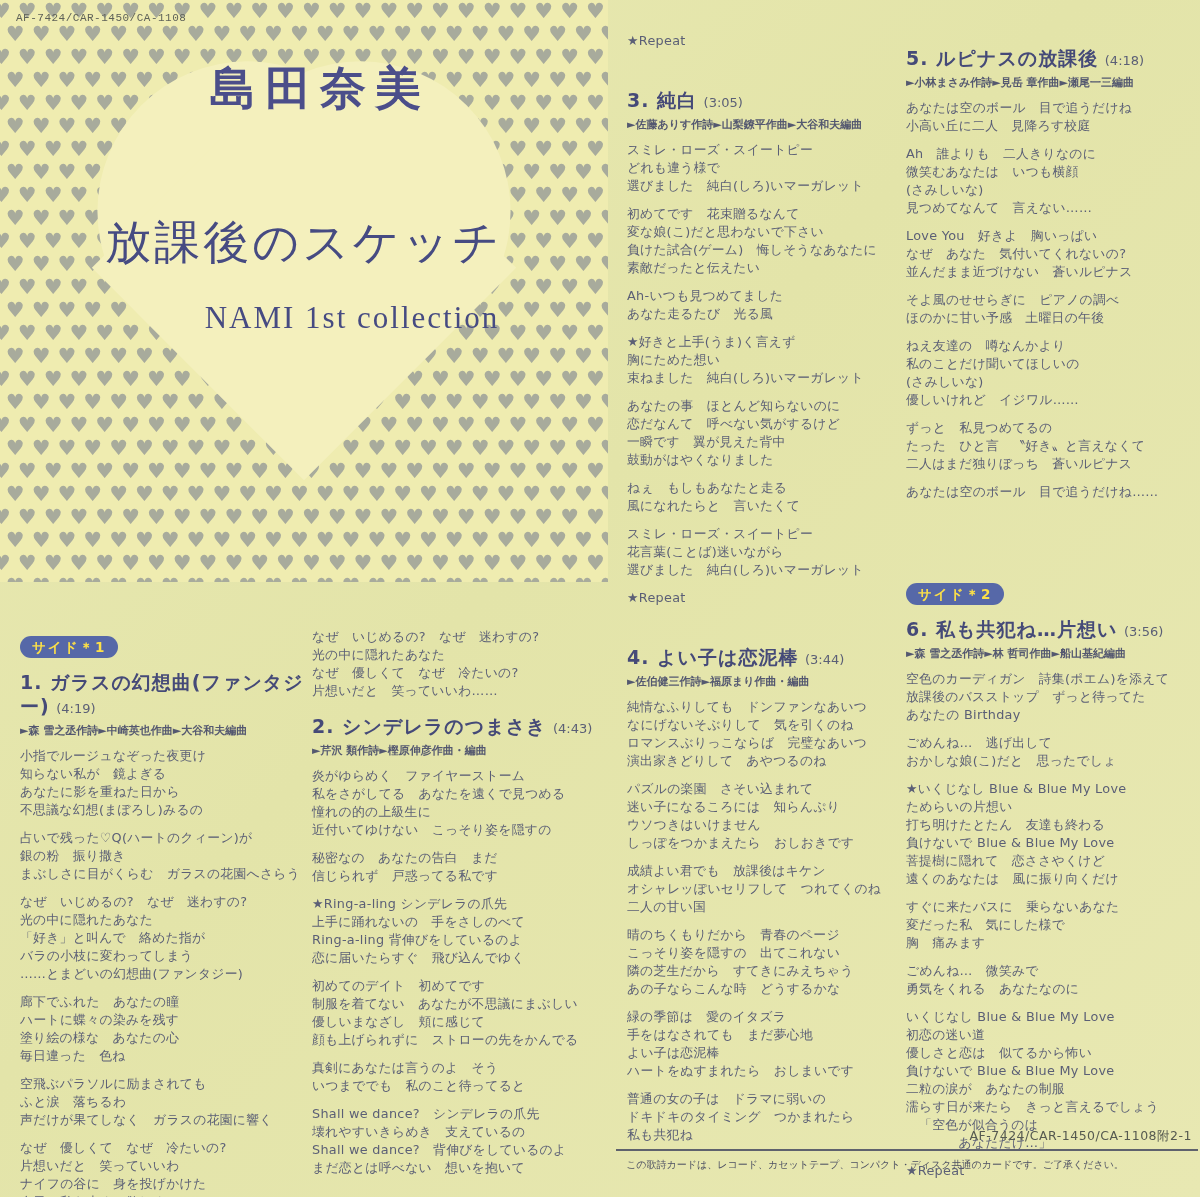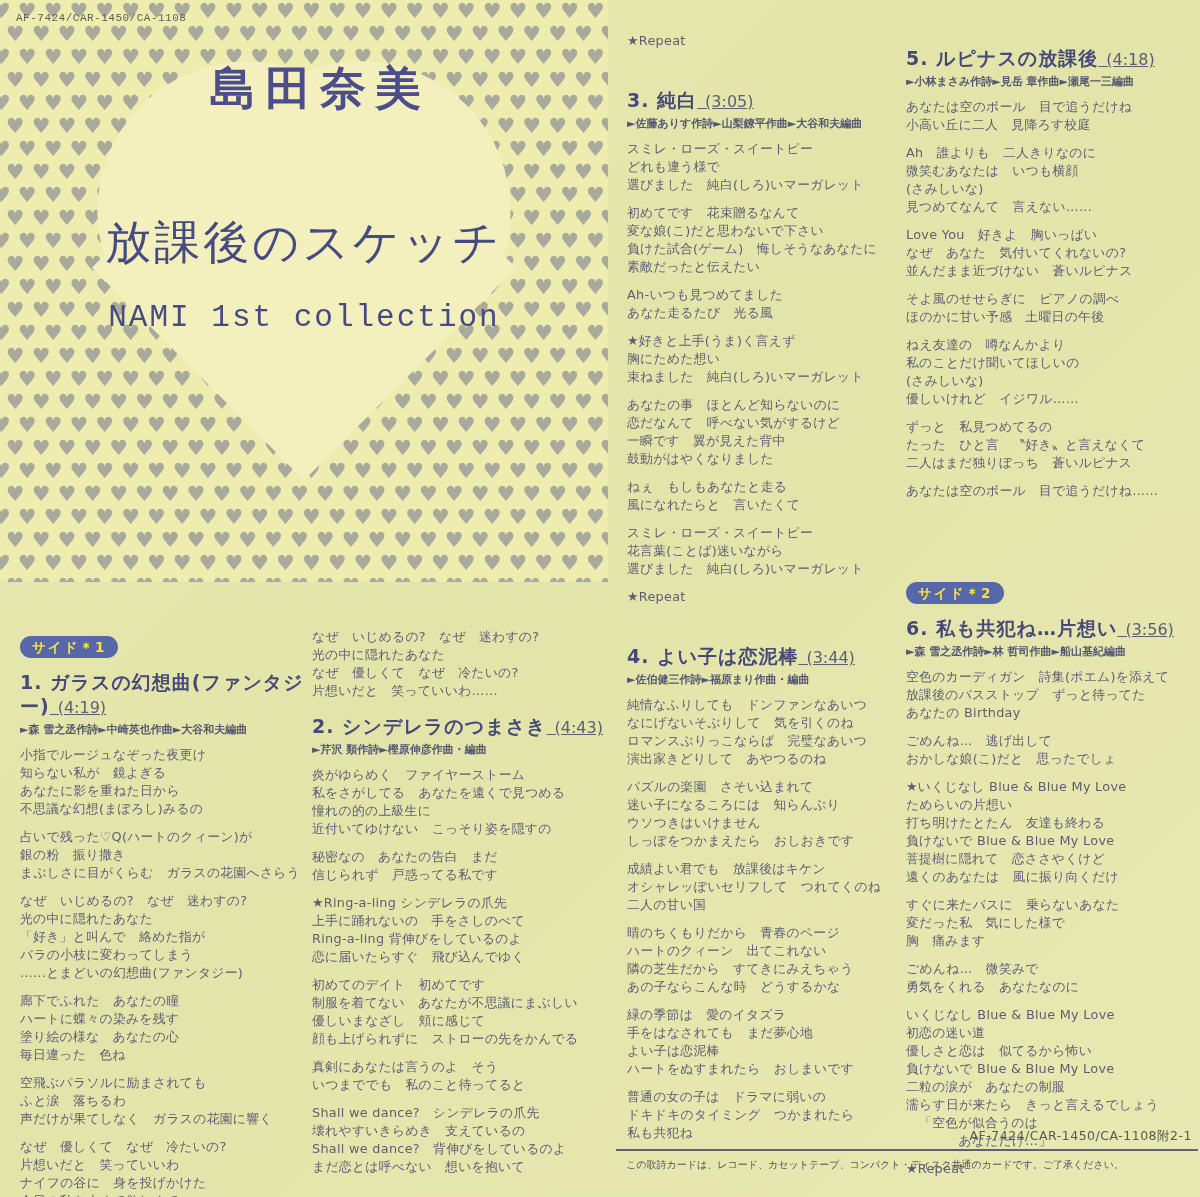--- a/index.html
+++ b/index.html
@@ -41,22 +41,22 @@
     position:absolute;left:0;top:58px;width:608px;text-align:center;
     font-size:46px;font-weight:bold;color:#4b4e8a;letter-spacing:9px;z-index:5;padding-left:16px;
   }
   .album-title{
     position:absolute;left:0;top:212px;width:608px;text-align:center;
     font-family:"DejaVu Serif",serif;
     font-size:46px;color:#464b82;letter-spacing:3px;z-index:5;
   }
   .album-subtitle{
     position:absolute;left:0;top:300px;width:608px;text-align:center;
-    font-family:Liberation Mono, monospace;
-    font-size:31px;color:#464b82;letter-spacing:2px;z-index:5;
+    font-family:Liberation Serif, serif;
+    font-size:31px;color:#464b82;letter-spacing:2px;z-index:5;padding-left:48px;
   }
   
   .col{position:absolute;color:#5b5f76;margin-top:16px;}
   #col1{left:20px; top:620px;width:292px;}
   #col2{left:312px;top:612px;width:315px;}
   #col3{left:627px;top:16px; width:286px;}
   #col4{left:906px;top:16px; width:296px;}
   .line{font-size:12.8px;line-height:18px;letter-spacing:0.3px;}
   .stanza{margin-bottom:10px;}
   .side-badge{
@@ -64,21 +64,21 @@
     background:#5668a8;color:#fde047;
     font-size:13.5px;line-height:16px;font-weight:bold;
     padding:3px 12px;border-radius:11px;letter-spacing:2px;
     margin-bottom:10px;
   }
   .track-header{margin:14px 0 9px 0;}
   .side-badge + .track-header,
   .side-badge ~ .track-header:nth-child(2){margin-top:2px;}
   .track-title{font-size:19px;line-height:24px;color:#454a78;font-weight:bold;letter-spacing:1px;}
   .track-number,.track-name{display:inline;}
-  .track-time{display:inline;font-size:16px;font-weight:normal;color:#5b5f76;letter-spacing:0;text-decoration:underline;}
+  .track-time{display:inline;font-size:13px;font-weight:normal;color:#5b5f76;letter-spacing:0;}
   .track-credits{font-size:11px;line-height:15px;font-weight:bold;color:#545870;margin-top:2px;letter-spacing:0;}
   .space-sm{height:14px;}
   .space-xl{height:72px;}
   
   .footer-catalog{
     position:absolute;right:8px;top:1128px;
     font-size:12.5px;color:#565a50;letter-spacing:0.5px;
   }
   .footer-divider{
     position:absolute;left:616px;right:2px;top:1149px;
@@ -273,21 +273,21 @@
         <div class="line">ウソつきはいけません</div>
         <div class="line">しっぽをつかまえたら　おしおきです</div>
       </div>
       <div class="stanza">
         <div class="line">成績よい君でも　放課後はキケン</div>
         <div class="line">オシャレッぽいセリフして　つれてくのね</div>
         <div class="line">二人の甘い国</div>
       </div>
       <div class="stanza">
         <div class="line">晴のちくもりだから　青春のページ</div>
-        <div class="line">ハートのクィーン　出てこれない</div>
+        <div class="line">こっそり姿を隠すの　出てこれない</div>
         <div class="line">隣の芝生だから　すてきにみえちゃう</div>
         <div class="line">あの子ならこんな時　どうするかな</div>
       </div>
       <div class="stanza">
         <div class="line">緑の季節は　愛のイタズラ</div>
         <div class="line">手をはなされても　まだ夢心地</div>
         <div class="line">よい子は恋泥棒</div>
         <div class="line">ハートをぬすまれたら　おしまいです</div>
       </div>
       <div class="stanza">

